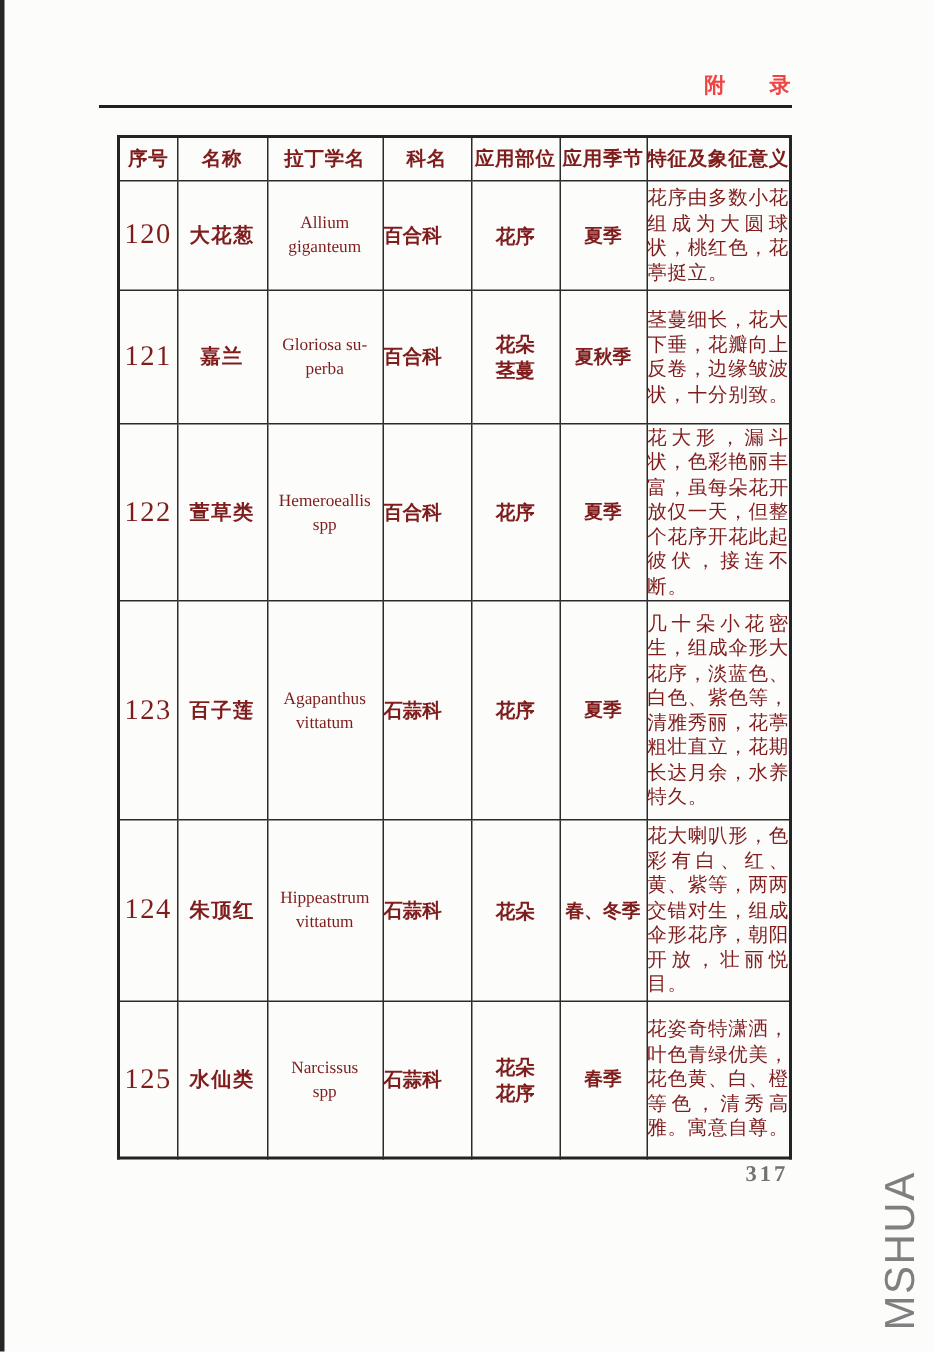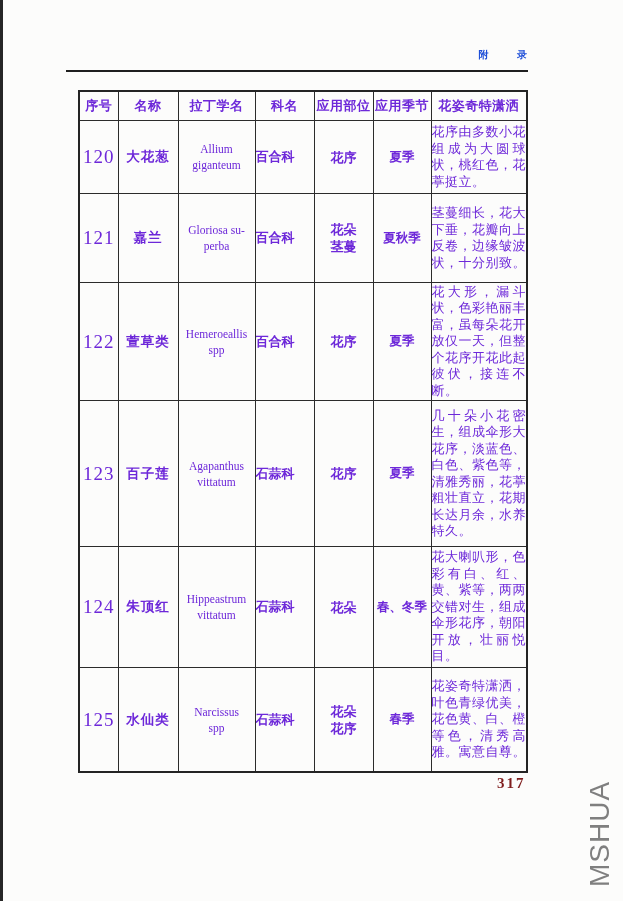--- a/index.html
+++ b/index.html
@@ -13,34 +13,34 @@
     position:absolute;left:0;top:0;width:623px;height:901px;
     background:#fcfcfb;
   }
   .scan-edge{
     position:absolute;left:0;top:0;width:3px;height:901px;
     background:#262626;
   }
   .running-head{
     position:absolute;left:78px;top:48px;width:450px;
     text-align:right;
-    font-size:10px;font-weight:700;color:#1d4ed8;
+    font-size:14px;font-weight:700;color:#ef4444;
     word-spacing:24px;
     letter-spacing:1px;
   }
   .head-rule{
     position:absolute;left:66px;top:70px;width:462px;height:2px;
     background:#1f1f1f;
   }
   table.flowers{
     position:absolute;left:78px;top:90px;
     width:450px;
     border-collapse:collapse;
     table-layout:fixed;
-    color:#6d28d9;
+    color:#7f1d1d;
   }
   table.flowers td, table.flowers th{
     border:1px solid #2b2b2b;
     padding:0;
     vertical-align:middle;
     overflow:hidden;
   }
   table.flowers{border:2px solid #242424;}
   thead th{
     height:28px;
@@ -65,21 +65,21 @@
     letter-spacing:0.5px;
   }
   tbody tr.r0 td{height:72px;}
   tbody tr.r1 td{height:88px;margin-left:36px;}
   tbody tr.r2 td{height:117px;}
   tbody tr.r3 td{height:145px;}
   tbody tr.r4 td{height:120px;}
   tbody tr.r5 td{height:103px;}
   .page-number{
     position:absolute;left:497px;top:775px;
-    font-size:15px;font-weight:600;color:#7f1d1d;letter-spacing:2px;
+    font-size:15px;font-weight:600;color:#737373;letter-spacing:2px;
   }
   .watermark{
     position:absolute;left:549px;top:821px;width:104px;height:30px;
     transform:rotate(-90deg);transform-origin:51px 15px;
     font-family:"Liberation Sans","DejaVu Sans",sans-serif;
     font-size:28px;font-weight:400;color:#7f7f7f;
     letter-spacing:1px;line-height:30px;text-align:center;
   }
 </style>
 </head>
@@ -104,21 +104,21 @@
         <col class="c-feat">
     </colgroup>
     <thead>
       <tr>
         <th>序号</th>
         <th>名称</th>
         <th>拉丁学名</th>
         <th>科名</th>
         <th>应用部位</th>
         <th>应用季节</th>
-        <th>花姿奇特潇洒</th>
+        <th>特征及象征意义</th>
       </tr>
     </thead>
     <tbody>
       <tr class="r0">
         <td class="no">120</td>
         <td class="name">大花葱</td>
         <td class="latin">
           <div>Allium</div>
           <div>giganteum</div>
         </td>

